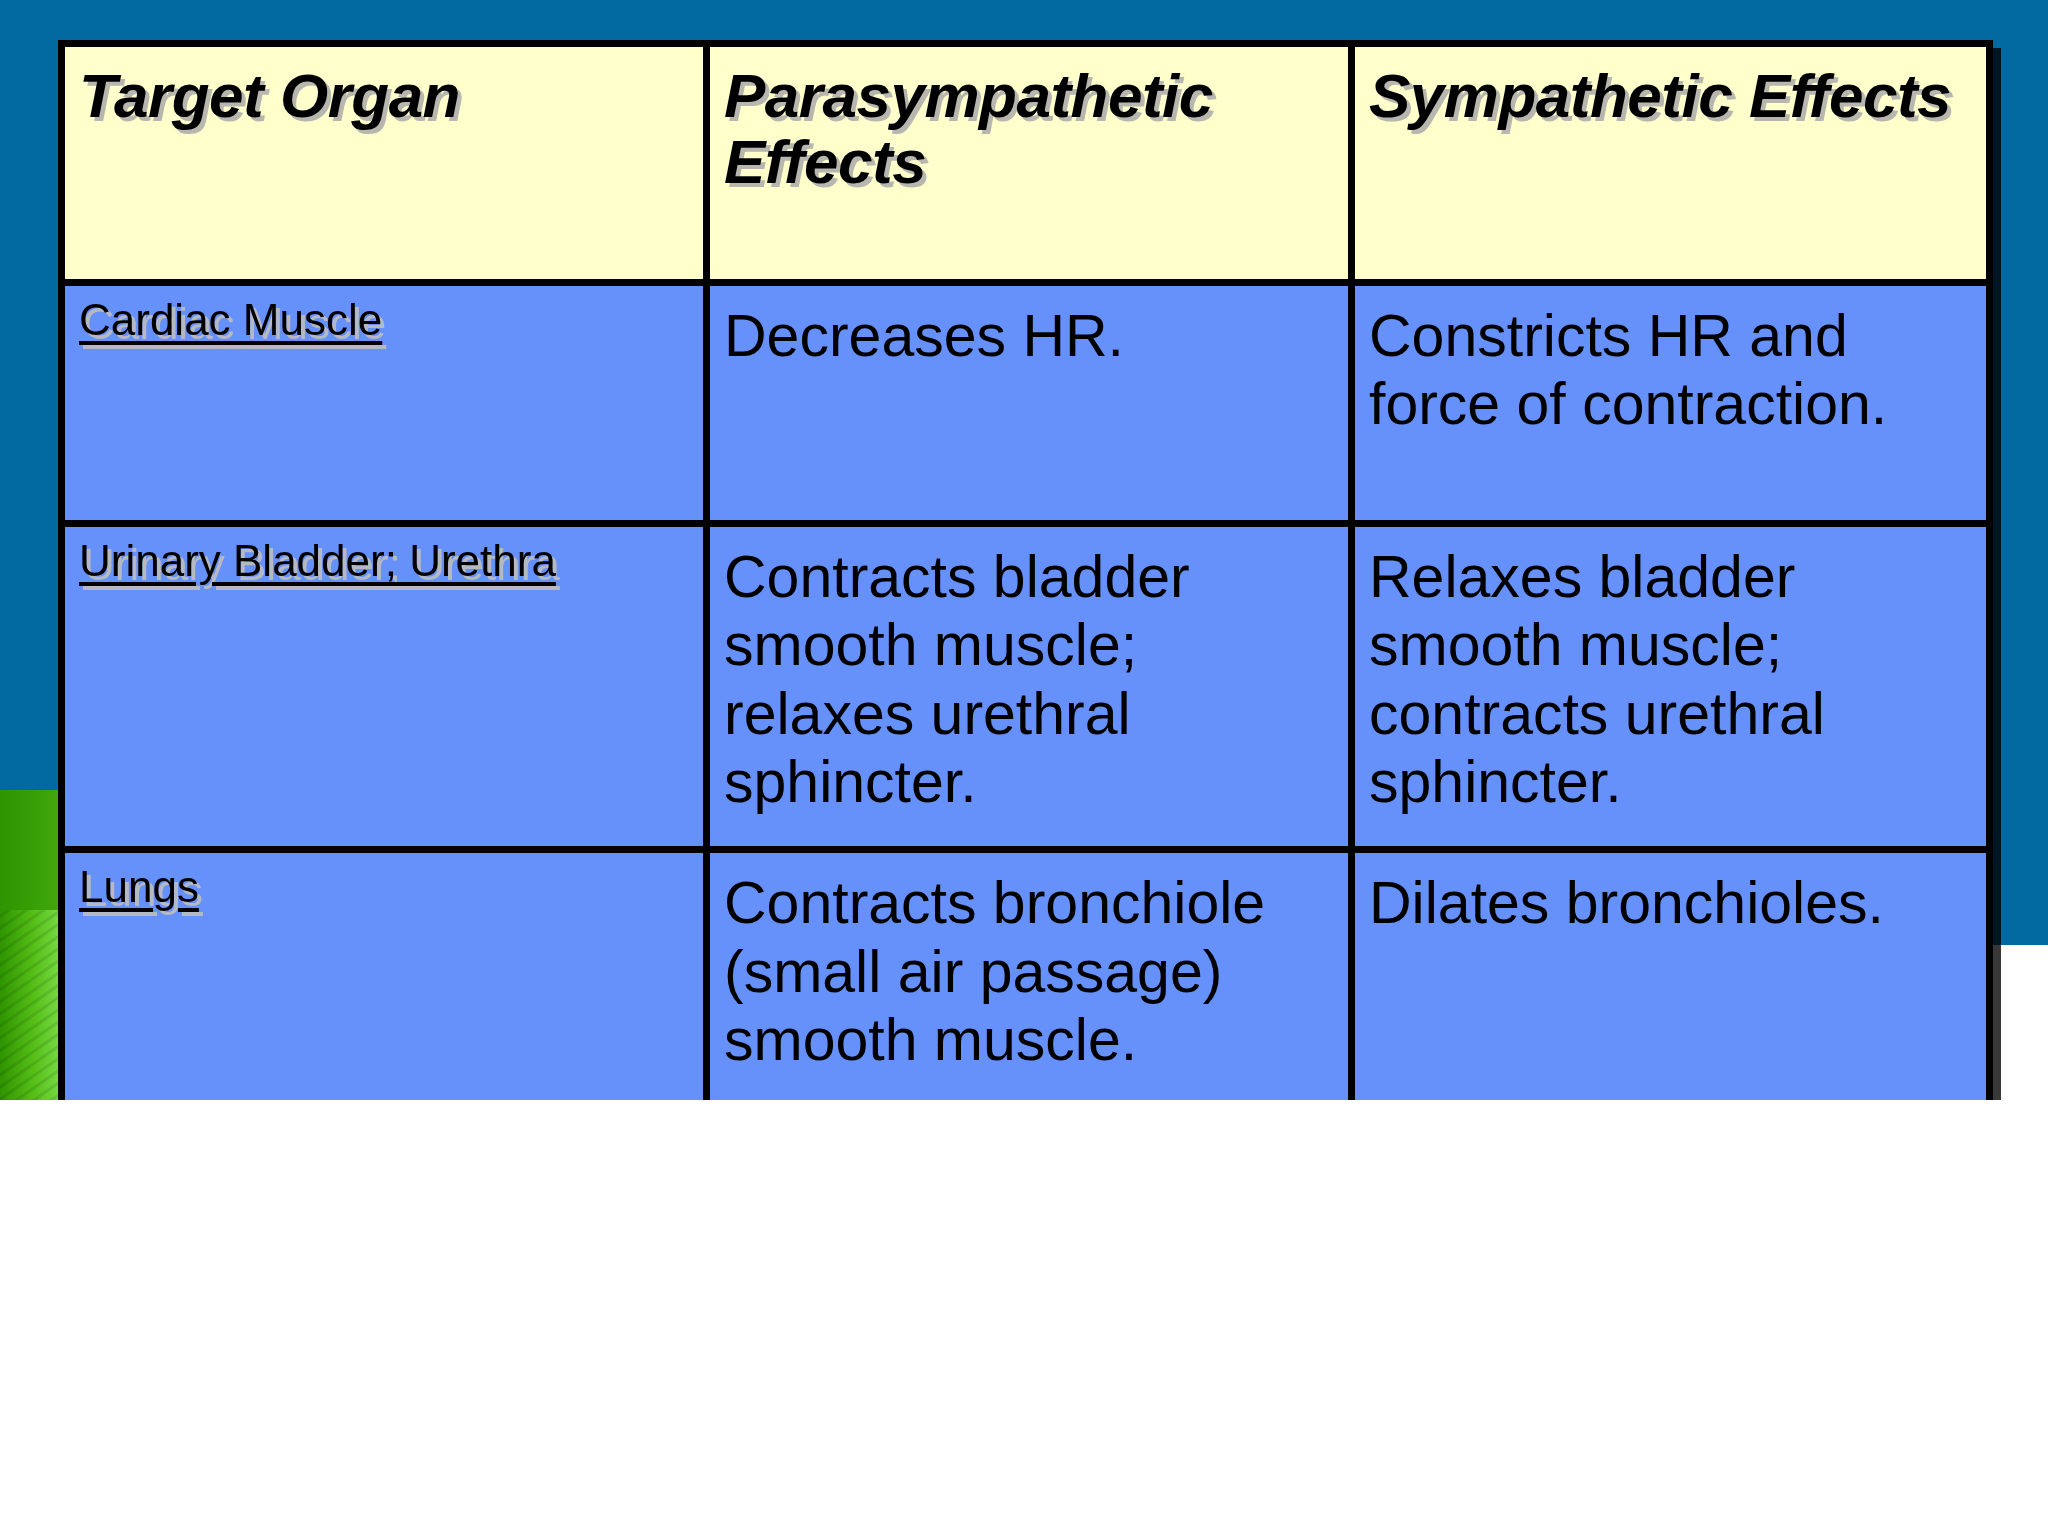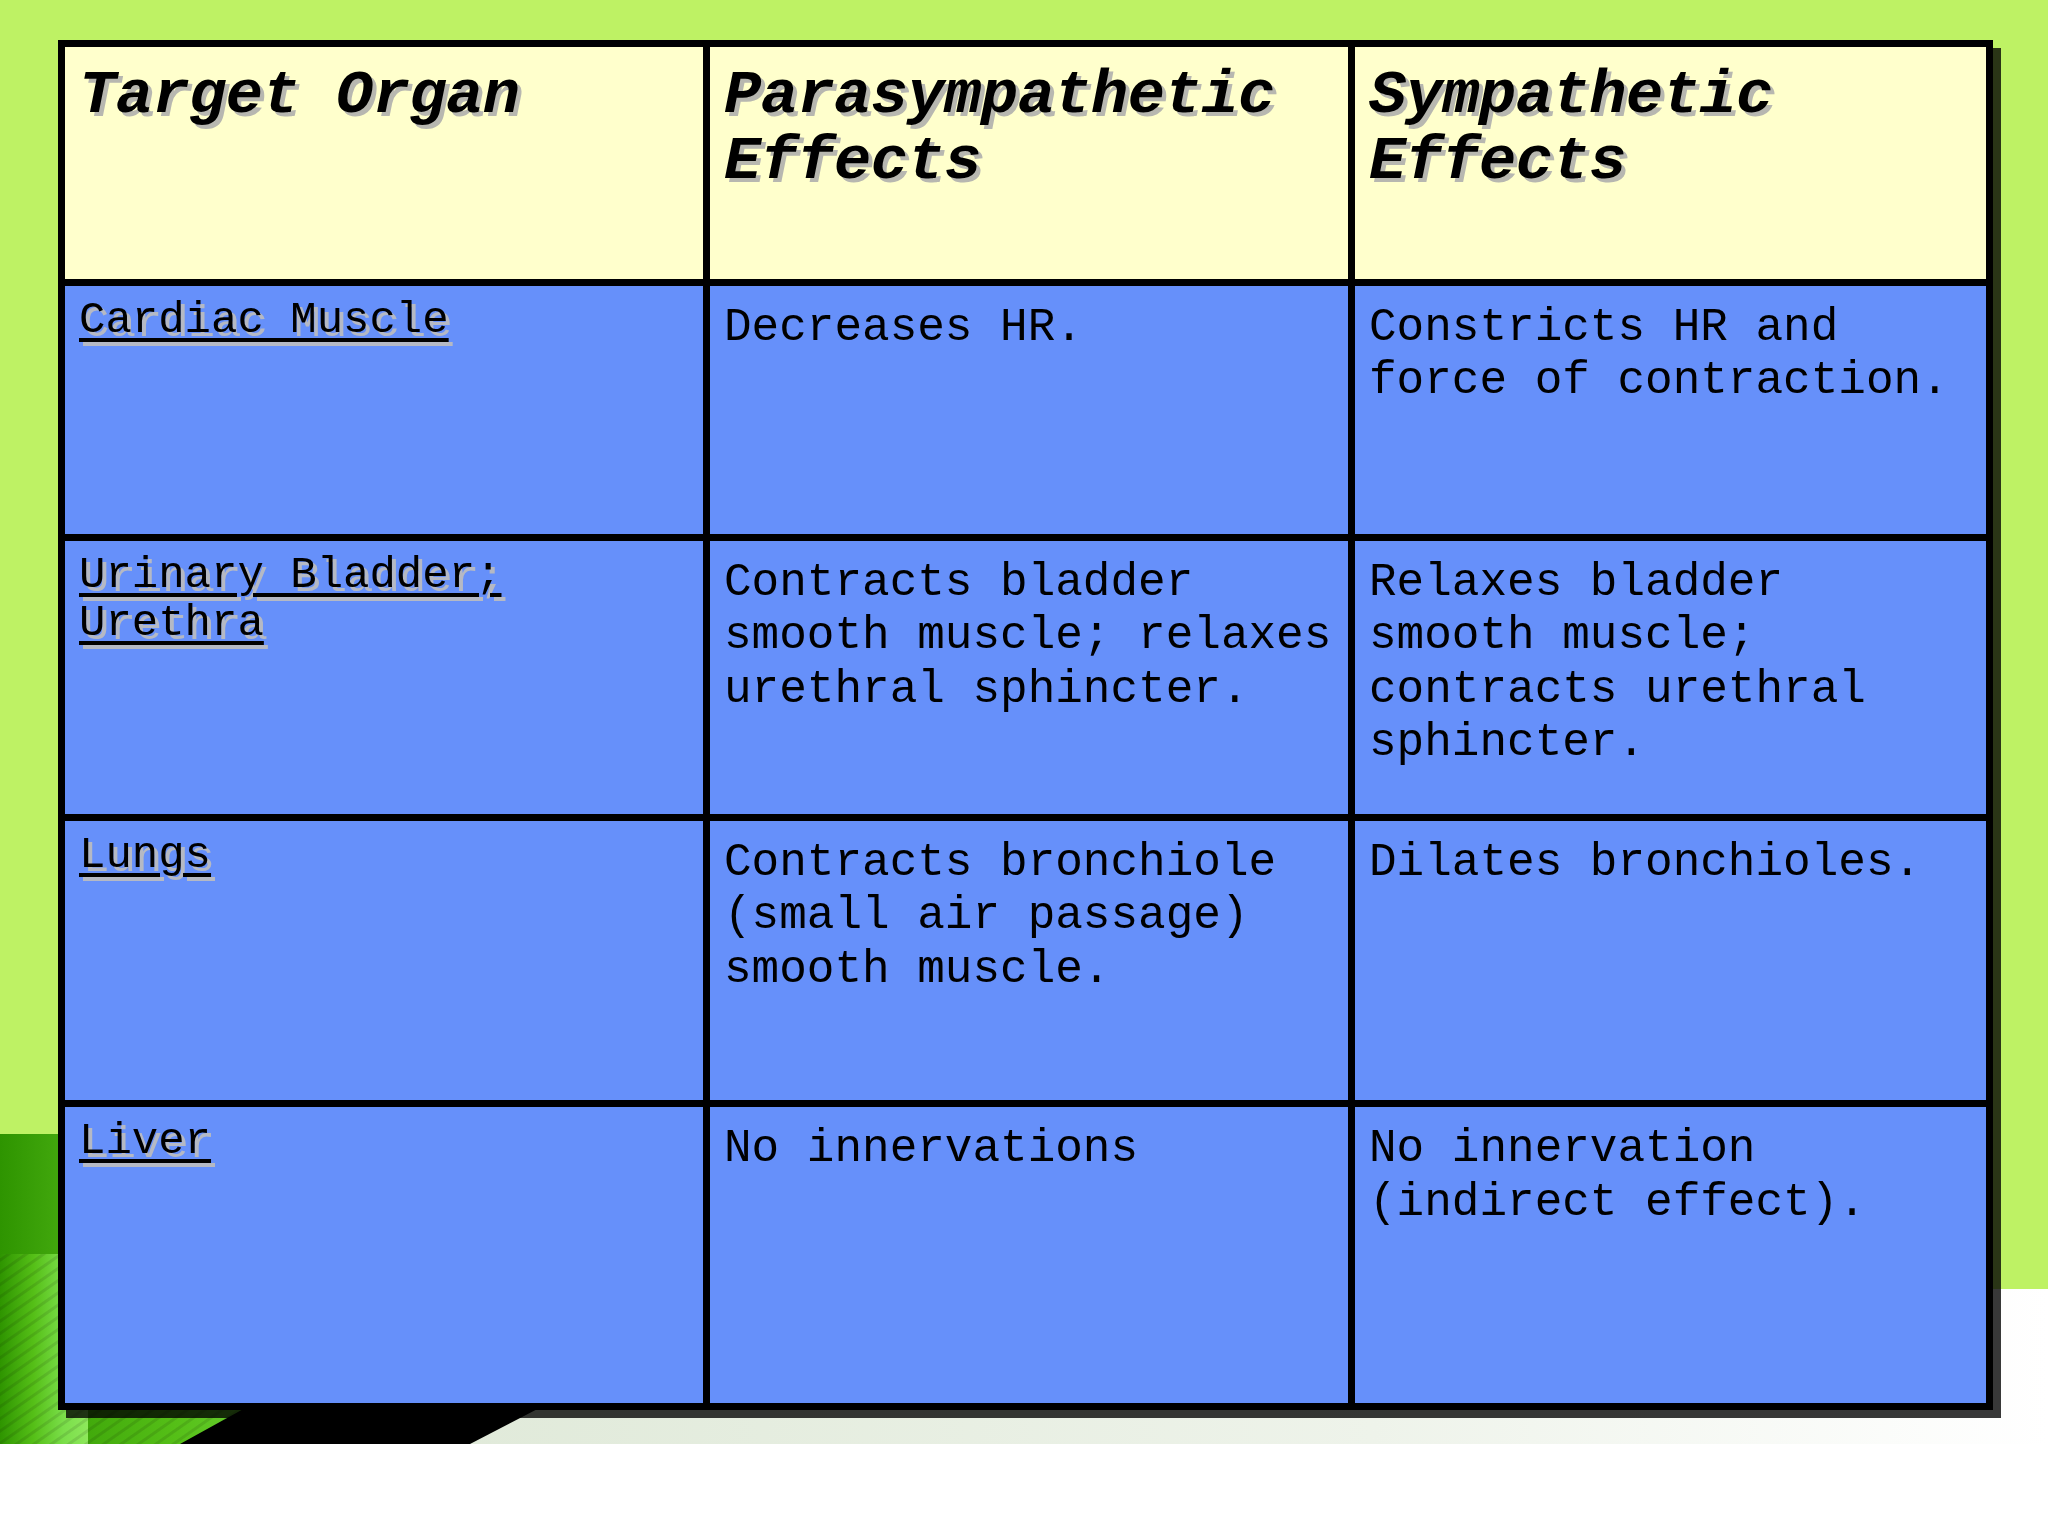--- a/index.html
+++ b/index.html
@@ -3,24 +3,24 @@
 <meta charset="utf-8">
 <style>
   html, body {
     margin: 0;
     padding: 0;
     background: #ffffff;
   }
   #slide {
     position: relative;
     width: 2048px;
-    height: 1444px;
-    background: #bef264;
+    height: 1100px;
+    background: #0369a1;
     overflow: hidden;
-    font-family: Liberation Mono, monospace;
+    font-family: Liberation Sans, sans-serif;
   }
 
   
   .deco {
     position: absolute;
     left: 0;
     bottom: 0;
     width: 2048px;
     height: 210px;
     pointer-events: none;
@@ -78,21 +78,21 @@
     font-size: 44px;
     line-height: 1.1;
     color: #000000;
     text-decoration: underline;
     text-decoration-thickness: 4px;
     text-underline-offset: 6px;
     text-shadow: 4px 4px 0 rgba(190,190,190,0.9);
     display: inline;
   }
   .effect-text {
-    font-size: 46px;
+    font-size: 59px;
     line-height: 1.16;
     color: #000000;
     display: block;
     padding-top: 6px;
   }
 
   tr.r-cardiac td   { height: 200px; }
   tr.r-coronary td  { height: 210px; }
   tr.r-bladder td   { height: 222px; }
   tr.r-lungs td     { height: 228px; }

